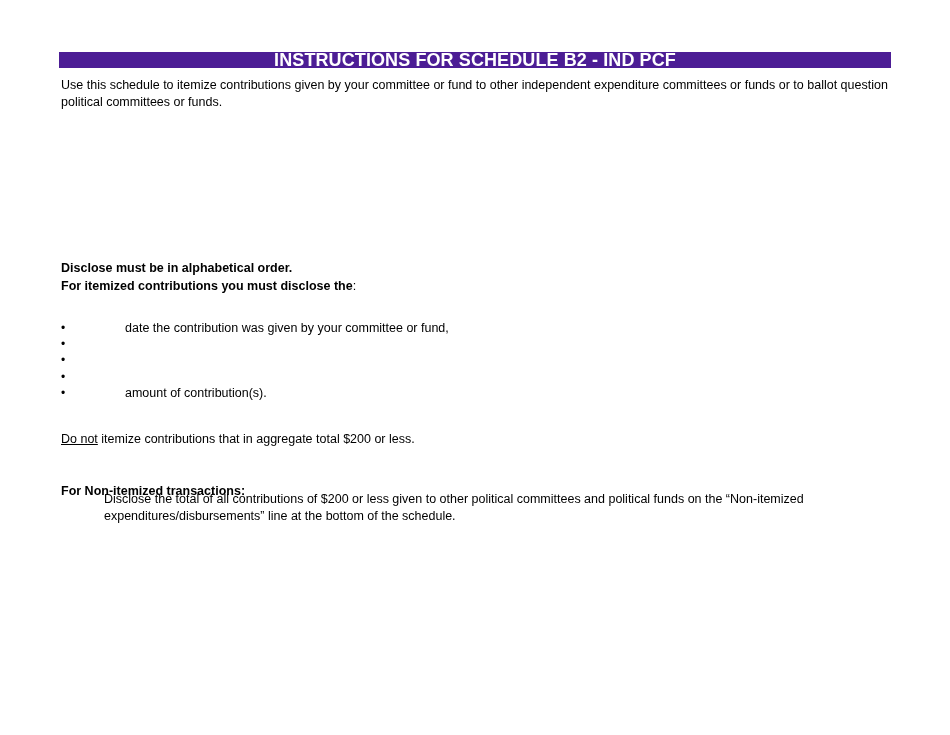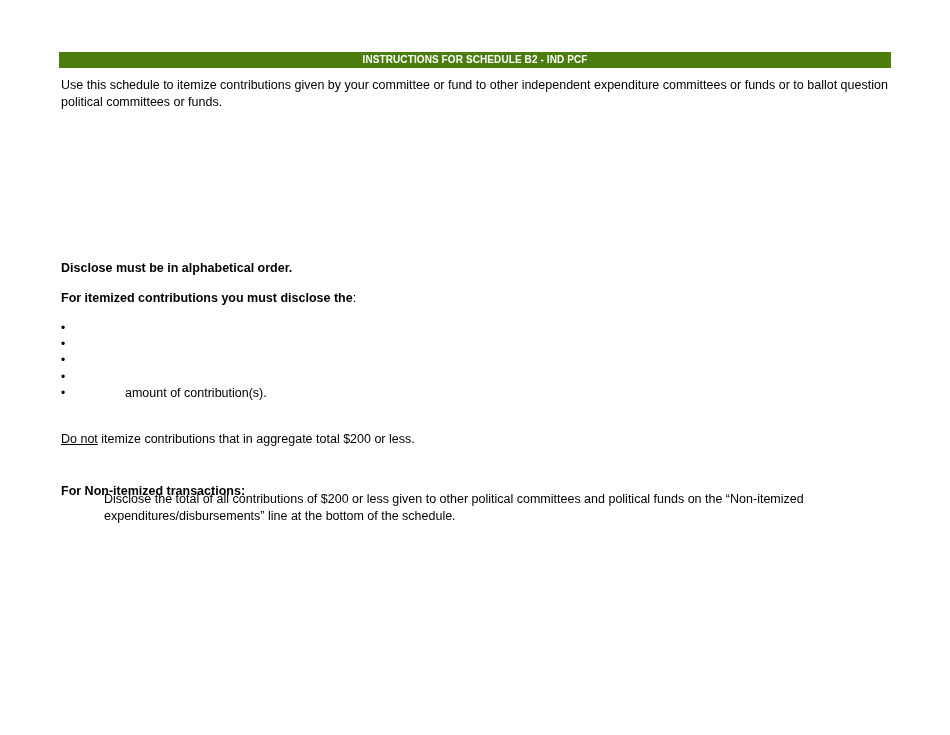--- a/index.html
+++ b/index.html
@@ -15,24 +15,24 @@
       font-family: "Liberation Sans", sans-serif;
       color: #000000;
       font-size: 12.5px;
     }
     .header-bar {
       position: absolute;
       left: 59px;
       top: 52px;
       width: 832px;
       height: 16px;
-      background: #4d7c0f;
+      background: #4c1d95;
       color: #ffffff;
       font-weight: bold;
-      font-size: 10px;
+      font-size: 18px;
       line-height: 16px;
       text-align: center;
       letter-spacing: 0.1px;
     }
     .intro {
       position: absolute;
       left: 61px;
       top: 77px;
       width: 830px;
       line-height: 16.5px;
@@ -42,21 +42,21 @@
       position: absolute;
       left: 61px;
       font-weight: bold;
       margin: 0;
       line-height: 16px;
     }
     .bold-line .normal {
       font-weight: normal;
     }
     #alpha { top: 260px; }
-    #itemized-heading { top: 290px; }
+    #itemized-heading { top: 278px; }
     .bullet-list {
       position: absolute;
       left: 61px;
       top: 320px;
       margin: 0;
       padding: 0;
       list-style: none;
     }
     .bullet-list li {
       position: relative;
@@ -99,21 +99,21 @@
   <span>INSTRUCTIONS FOR SCHEDULE B2 - IND PCF</span>
 </div>
 
 <p class="intro">Use this schedule to itemize contributions given by your committee or fund to other independent expenditure committees or funds or to ballot question political committees or funds.</p>
 
 <p class="bold-line" id="alpha">Disclose must be in alphabetical order.</p>
 
 <p class="bold-line" id="itemized-heading"><span>For itemized contributions you must disclose the</span><span class="normal">:</span></p>
 
 <ul class="bullet-list">
-  <li><span class="bullet">•</span></li>
+  <li><span class="bullet">•</span><span>date the contribution was given by your committee or fund,</span></li>
   <li><span class="bullet">•</span></li>
   <li><span class="bullet">•</span></li>
   <li><span class="bullet">•</span></li>
   <li><span class="bullet">•</span><span>amount of contribution(s).</span></li>
 </ul>
 
 <p class="plain-line"><u>Do not</u><span> itemize contributions that in aggregate total $200 or less.</span></p>
 
 <p class="bold-line" id="nonitem-heading">For Non-itemized transactions:</p>
 

